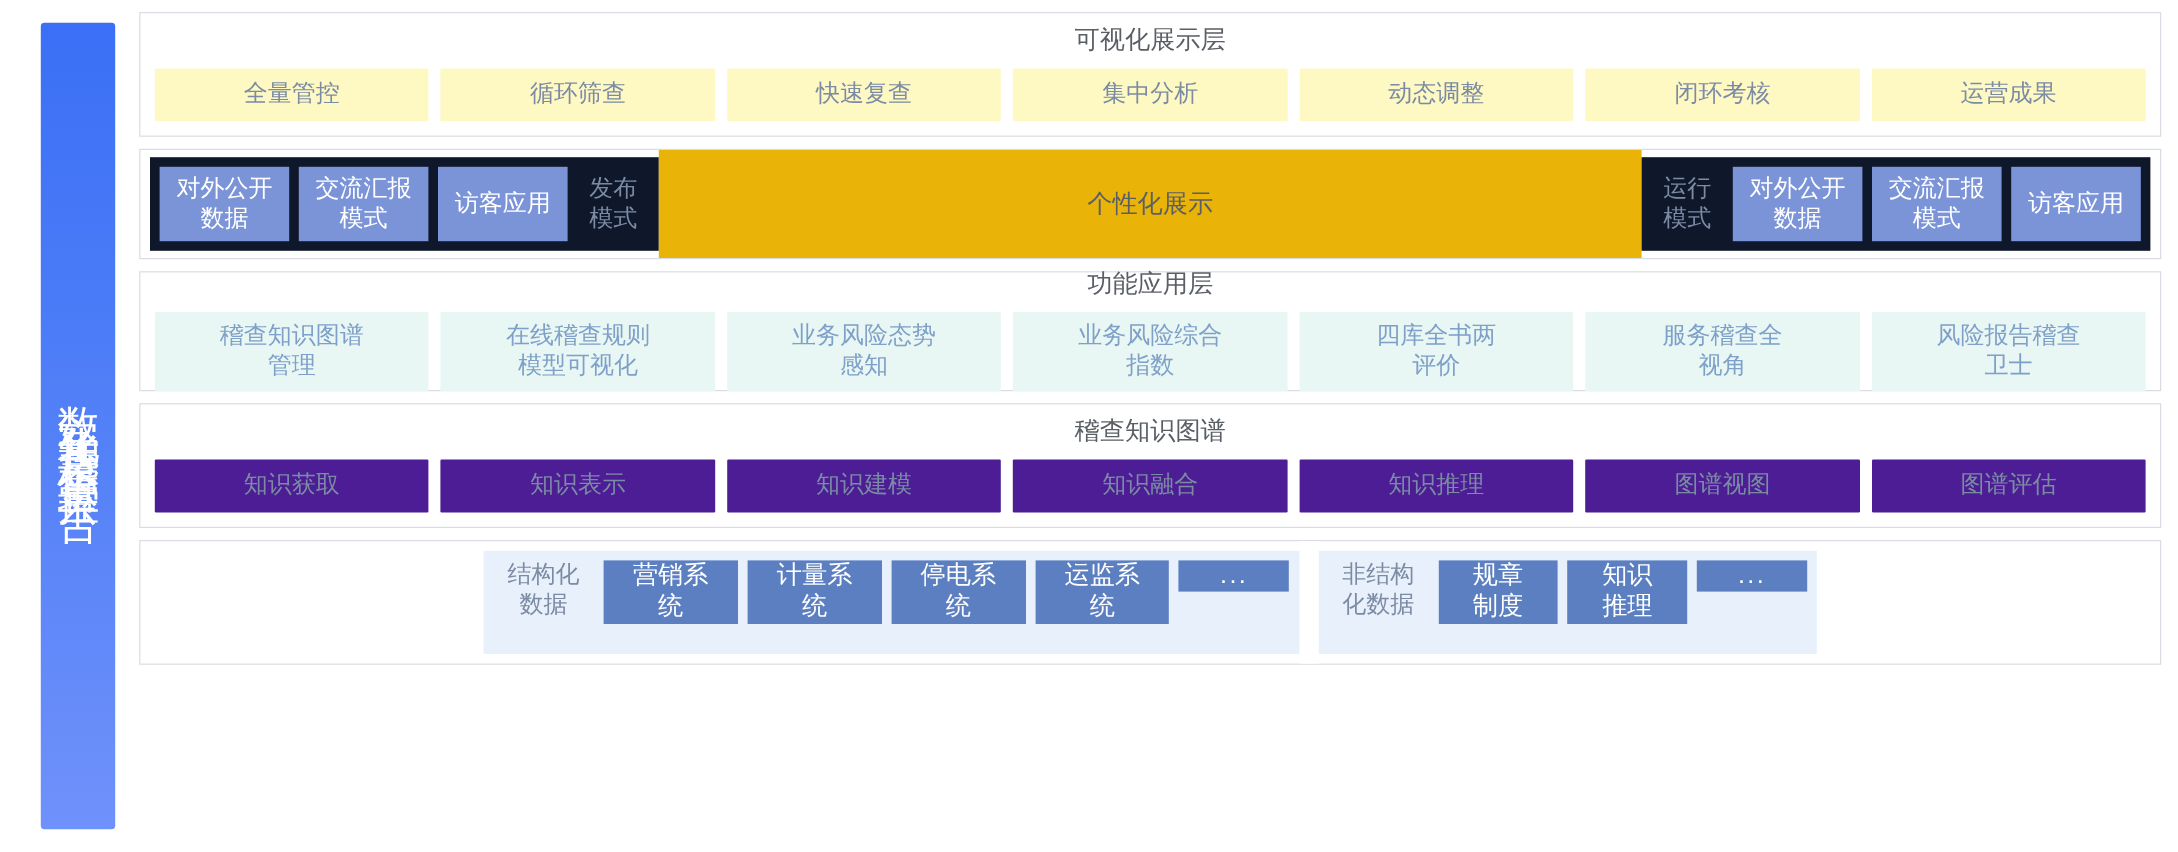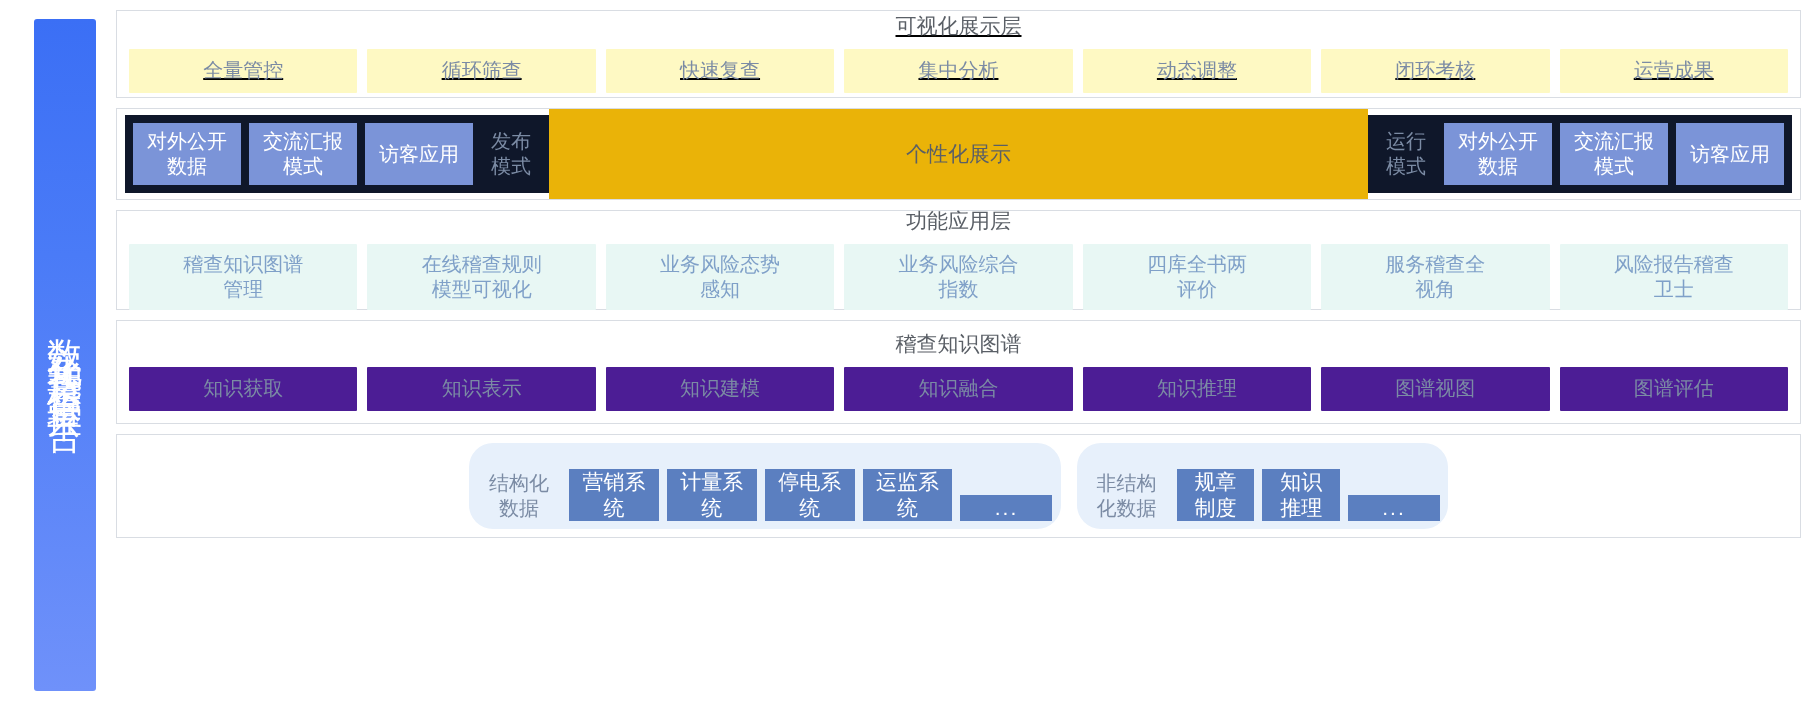--- a/index.html
+++ b/index.html
@@ -80,21 +80,21 @@
     align-items: center;
     justify-content: center;
     text-align: center;
     font-size: 20px;
     line-height: 1.25;
     padding: 8px 4px;
     border-radius: 1px;
   }
 
   
-  .layer-vis { height: 88px; text-decoration: underline; }
+  .layer-vis { height: 104px; }
   .chip-vis {
     background: #fef9c3;
     color: #7b8ba4;
     height: 44px;
   }
 
   
   .layer-mode {
     height: 92px;
     padding: 0;
@@ -164,25 +164,24 @@
   
   .layer-data {
     height: 104px;
     padding: 0;
     flex-direction: row;
     align-items: stretch;
   }
   .data-group {
     background: #e7f0fb;
     display: flex;
-    align-items: flex-end;
+    align-items: flex-start;
     gap: 8px;
     padding: 8px;
     margin: 8px 0;
-    border-radius: 24px;
   }
   .data-left  { margin-left: 8px; }
   .data-right { margin-right: 8px; }
   .data-spacer { flex: 0 0 16px; background: #ffffff; }
   .data-label {
     display: flex;
     align-items: center;
     justify-content: center;
     text-align: center;
     font-size: 20px;
@@ -193,21 +192,21 @@
   }
   .data-box {
     background: #5b7fc0;
     color: #ffffff;
     display: flex;
     align-items: center;
     justify-content: center;
     text-align: center;
     font-size: 21px;
     line-height: 1.25;
-    padding: 0 9px;
+    padding: 0 20px;
     flex: 1 1 0;
     min-width: 0;
   }
   .data-box.ellipsis { flex: 0 1 92px; padding: 0 10px; letter-spacing: 2px; }
 </style>
 </head>
 <body>
 
 <div class="page">
 

